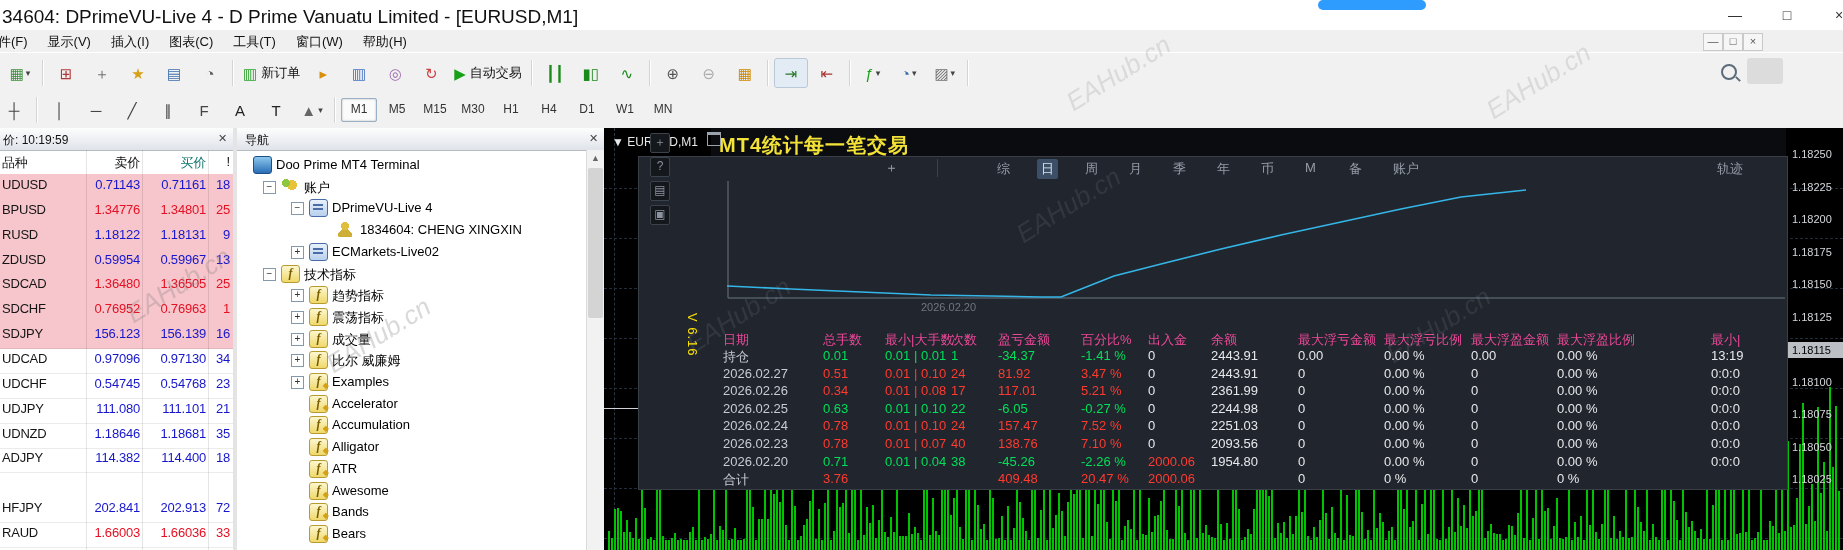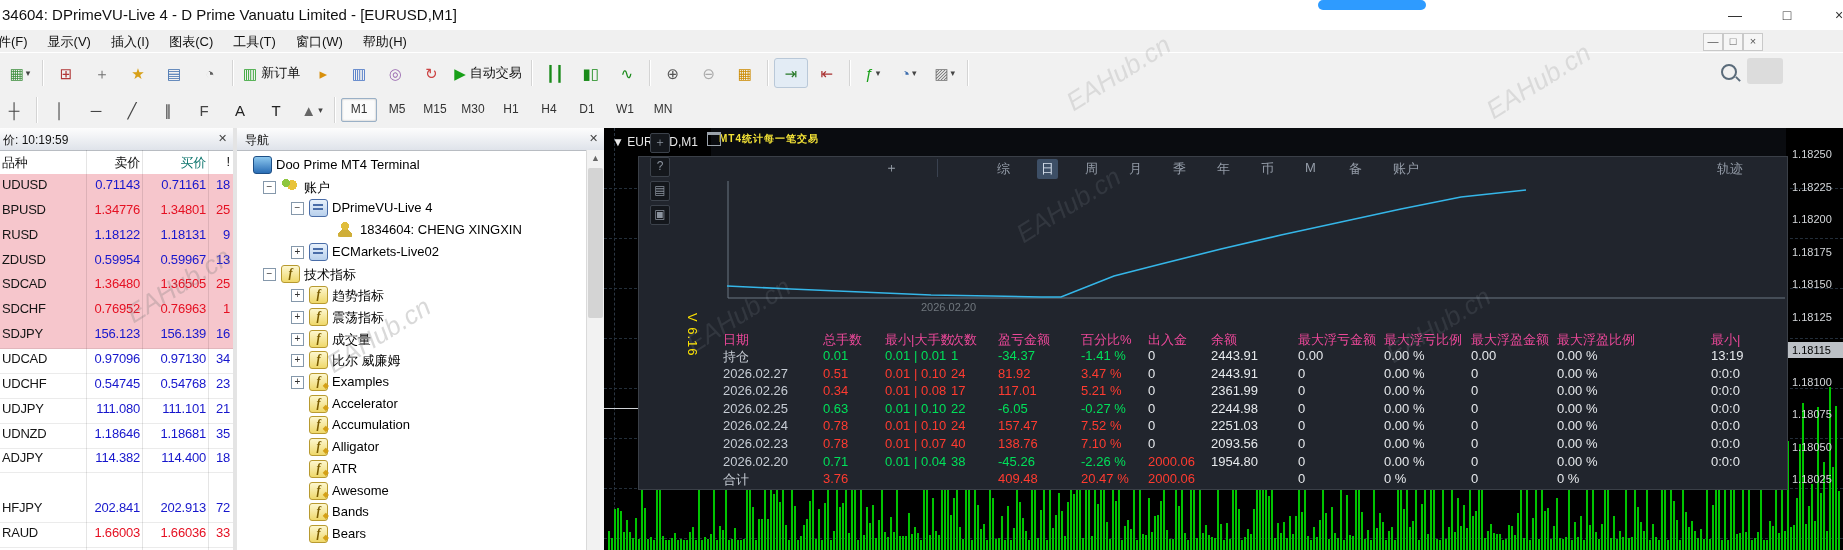--- a/index.html
+++ b/index.html
@@ -1,21 +1,21 @@
 <!DOCTYPE html>
 <html><head>
 <meta charset="utf-8">
 <style>
   html,body{margin:0;padding:0;width:1843px;height:550px;overflow:hidden;
     font-family:"Liberation Sans","DejaVu Sans",sans-serif;background:#000;}
   #app{position:absolute;left:0;top:0;width:1843px;height:550px;background:#f0f0f0;}
   .abs{position:absolute;}
   
   #titlebar{left:0;top:0;width:1843px;height:30px;background:#ffffff;border-bottom:1px solid #dcdcdc;}
-  #title-text{left:2px;top:6px;font-size:15px;color:#101010;white-space:nowrap;}
+  #title-text{left:2px;top:6px;font-size:19px;color:#101010;white-space:nowrap;}
   #notify-pill{left:1318px;top:0;width:108px;height:10px;border-radius:5px;}
   .winbtn{top:4px;width:46px;height:23px;text-align:center;line-height:22px;font-size:14px;color:#333;}
   
   #menubar{left:0;top:30px;width:1843px;height:22px;background:#f0f0f0;}
   .menu-item{display:inline-block;padding:3px 10px 0 10px;font-size:13px;color:#111;height:19px;}
   #menu-items{margin-left:-12px;white-space:nowrap;}
   .mwinbtn{top:3px;width:18px;height:16px;font-size:11px;line-height:15px;text-align:center;color:#555;border:1px solid #c9c9c9;background:#f6f6f6;}
   
   #toolbar1{left:0;top:52px;width:1843px;height:40px;background:#f1f1f1;border-top:1px solid #fff;border-bottom:1px solid #d9d9d9;}
   #toolbar2{left:0;top:92px;width:1843px;height:36px;background:#f1f1f1;border-bottom:1px solid #cfcfcf;}
@@ -72,21 +72,21 @@
   #grid-v{position:absolute;left:10px;top:0;height:100%;width:0;border-left:1px dashed #2b3642;z-index:1;}
   #vols{position:absolute;left:0;top:0;width:100%;height:100%;z-index:2;}
   .vbar{position:absolute;bottom:0;width:2px;}
   #symbol-label{position:absolute;left:8px;top:4px;z-index:6;color:#e8e8e8;font-size:12px;white-space:nowrap;}
   #symbol-label .wicon{display:inline-block;width:12px;height:10px;border:1px solid #9aa2ab;border-top:3px solid #9aa2ab;margin-left:6px;}
   #side-stack{position:absolute;left:46px;top:5px;z-index:6;}
   .sbtn{width:18px;height:18px;margin-bottom:4px;border:1px solid #3c424b;background:#14171c;color:#8b939e;font-size:12px;text-align:center;line-height:17px;border-radius:2px;}
   #bidline{position:absolute;left:0px;top:280px;width:34px;height:1px;background:#cfd2d6;z-index:3;}
   
   #ea-titlebar{position:absolute;left:107px;top:0;width:1075px;height:28px;background:#0a0c10;z-index:5;}
-  #ea-title{position:absolute;left:8px;top:4px;font-size:10px;font-weight:bold;color:#f2e136;letter-spacing:1px;}
+  #ea-title{position:absolute;left:8px;top:4px;font-size:20px;font-weight:bold;color:#f2e136;letter-spacing:1px;}
   #ea-body{position:absolute;left:34px;top:28px;width:1148px;height:332px;background:#21252d;border:1px solid #3a3f47;z-index:5;}
   .ea-tab{position:absolute;top:2px;height:18px;padding:1px 4px;font-size:13px;color:#949ca8;border-radius:2px;}
   .ea-tab.active{background:#3d4f66;color:#d8e2ee;}
   #tab-drag{position:absolute;left:246px;top:2px;color:#9aa2ab;font-size:13px;}
   #tab-sep{position:absolute;left:298px;top:2px;width:1px;height:18px;background:#3a4250;}
   #ea-version{position:absolute;left:46px;top:156px;writing-mode:vertical-rl;color:#ffe400;font-size:13px;letter-spacing:1px;}
   #curve-svg{position:absolute;left:0;top:0;}
   #curve-date{position:absolute;left:282px;top:144px;font-size:11px;color:#70777e;}
   .tcell{position:absolute;font-size:13px;white-space:nowrap;}
   .th{color:#ec4899;}

